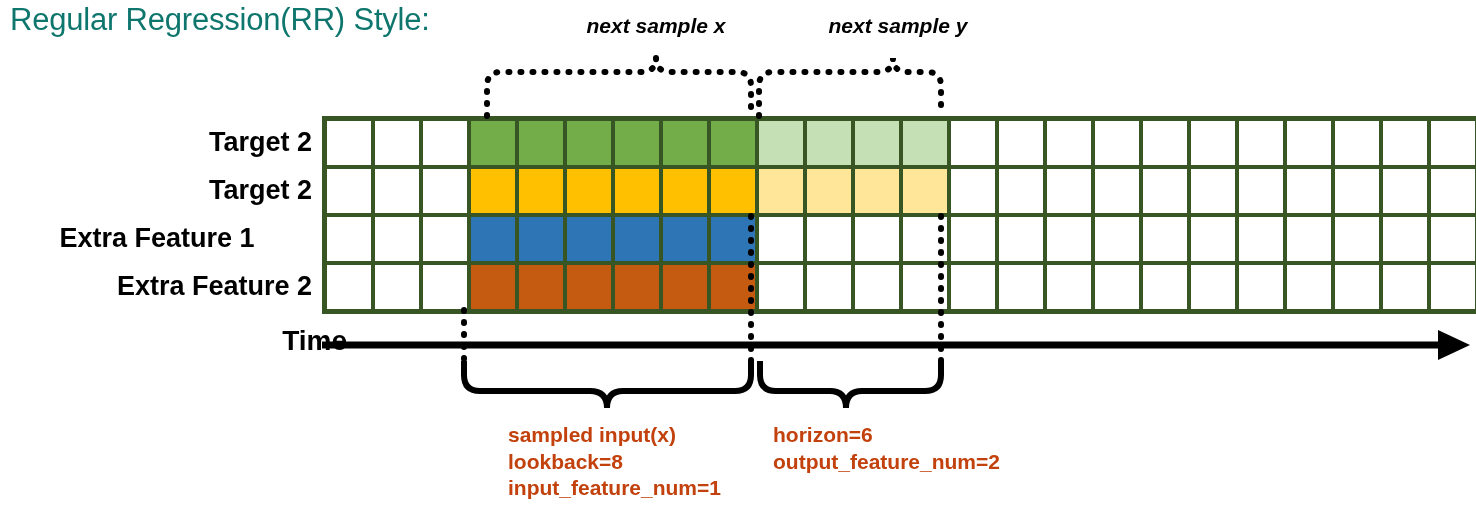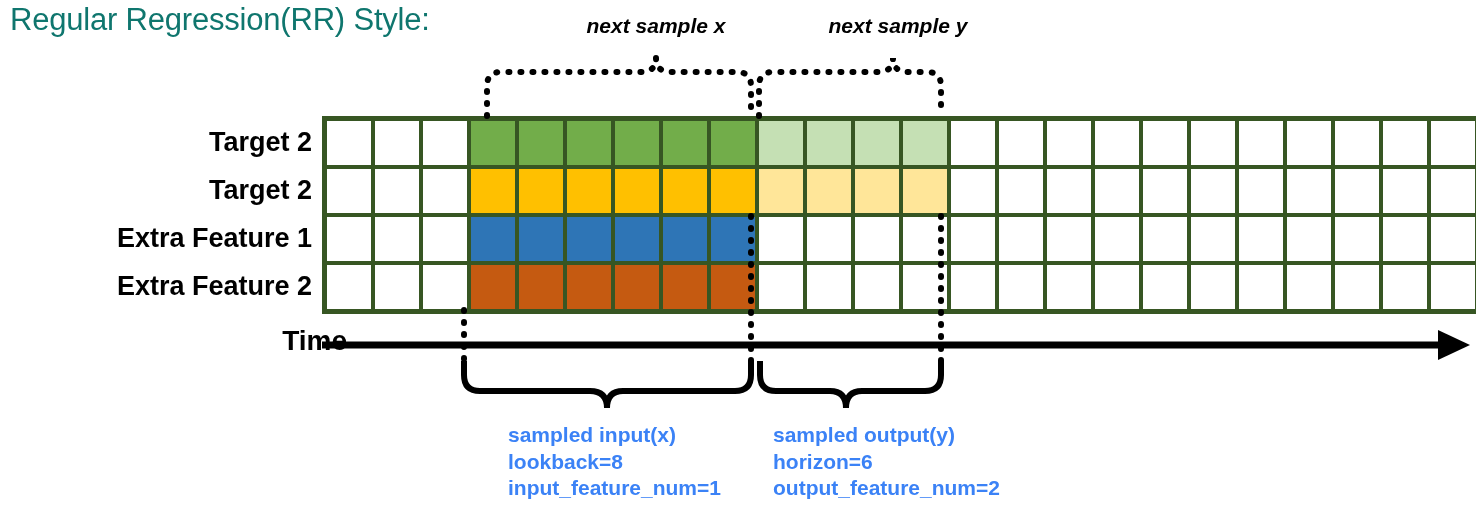--- a/index.html
+++ b/index.html
@@ -120,42 +120,42 @@
   }
   #cap-next-x { left: 506px; width: 300px; }
   #cap-next-y { left: 768px; width: 260px; }
 
   
   .bottom-caption {
     position: absolute;
     top: 422px;
     font-size: 21px;
     font-weight: 600;
-    color: #3b82f6;
+    color: #c2410c;
     white-space: nowrap;
     line-height: 26.5px;
   }
   #cap-input  { left: 508px; }
   #cap-output { left: 773px; }
   .bottom-caption div { white-space: nowrap; }
 </style>
 </head>
 <body>
 
 <div id="stage">
 
   <div class="page-title">Regular Regression(RR) Style:</div>
 
   <div class="top-caption" id="cap-next-x">next sample x</div>
   <div class="top-caption" id="cap-next-y">next sample y</div>
 
   <div id="row-labels">
       <div class="row-label" style="top: 0px;">Target 2</div>
       <div class="row-label" style="top: 48px;">Target 2</div>
-      <div class="row-label" style="top: 96px;">Extra Feature 1</div>
+      <div class="row-label" style="top: 96px; text-align: center;">Extra Feature 1</div>
       <div class="row-label" style="top: 144px;">Extra Feature 2</div>
     </div>
 
   <div id="grid">
       <div class="grid-row">
         <div class="cell c-white"></div>
         <div class="cell c-white"></div>
         <div class="cell c-white"></div>
         <div class="cell c-green"></div>
         <div class="cell c-green"></div>
@@ -261,21 +261,20 @@
 
   <div id="time-label">Time</div>
 
   <div class="bottom-caption" id="cap-input">
     <div>sampled input(x)</div>
     <div>lookback=8</div>
     <div>input_feature_num=1</div>
   </div>
 
   <div class="bottom-caption" id="cap-output">
-    <div>sampled output(y)</div>
     <div>horizon=6</div>
     <div>output_feature_num=2</div>
   </div>
 
   <svg id="svg-layer" viewBox="0 0 1476 516">
 
     <path fill="none" stroke="#000000" stroke-width="6" stroke-linecap="round" stroke-dasharray="1 11" d="M 487,116 L 487,86 Q 487,72 501,72 L 641,72 Q 656,72 656,58 Q 656,72 671,72 L 737,72 Q 751,72 751,86 L 751,116"></path>
     <path fill="none" stroke="#000000" stroke-width="6" stroke-linecap="round" stroke-dasharray="1 11" d="M 759,116 L 759,86 Q 759,72 773,72 L 878,72 Q 893,72 893,58 Q 893,72 908,72 L 927,72 Q 941,72 941,86 L 941,116"></path>
 
     <line x1="464" y1="310" x2="464" y2="372" stroke="#000000" stroke-width="6" stroke-linecap="round" stroke-dasharray="1 11"></line>

